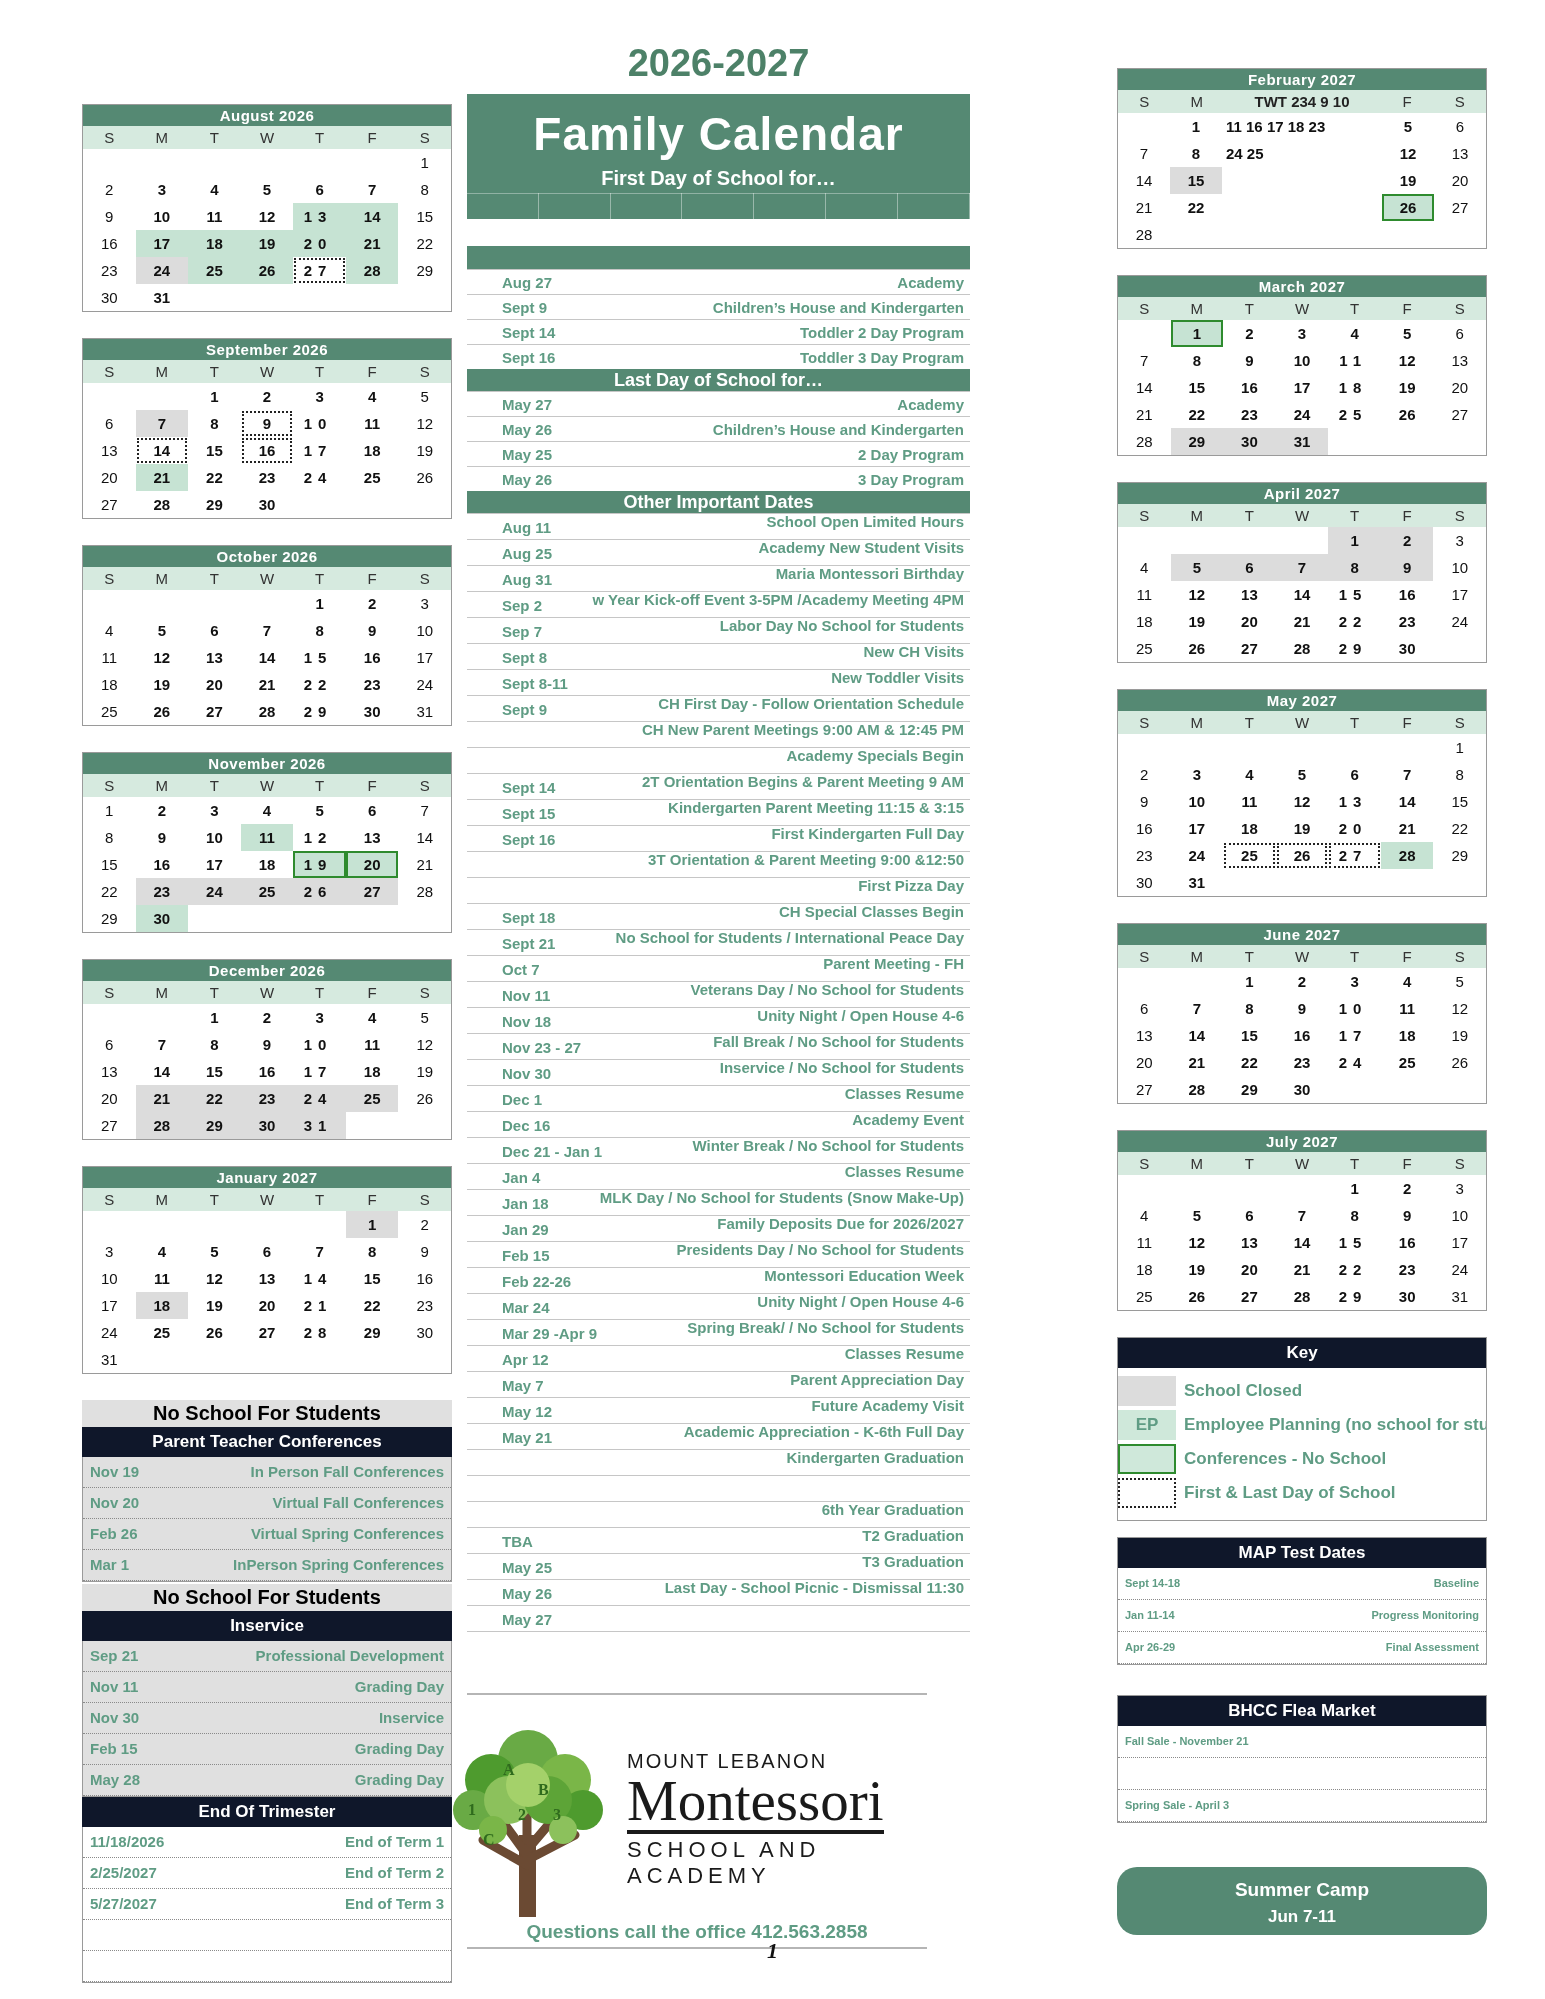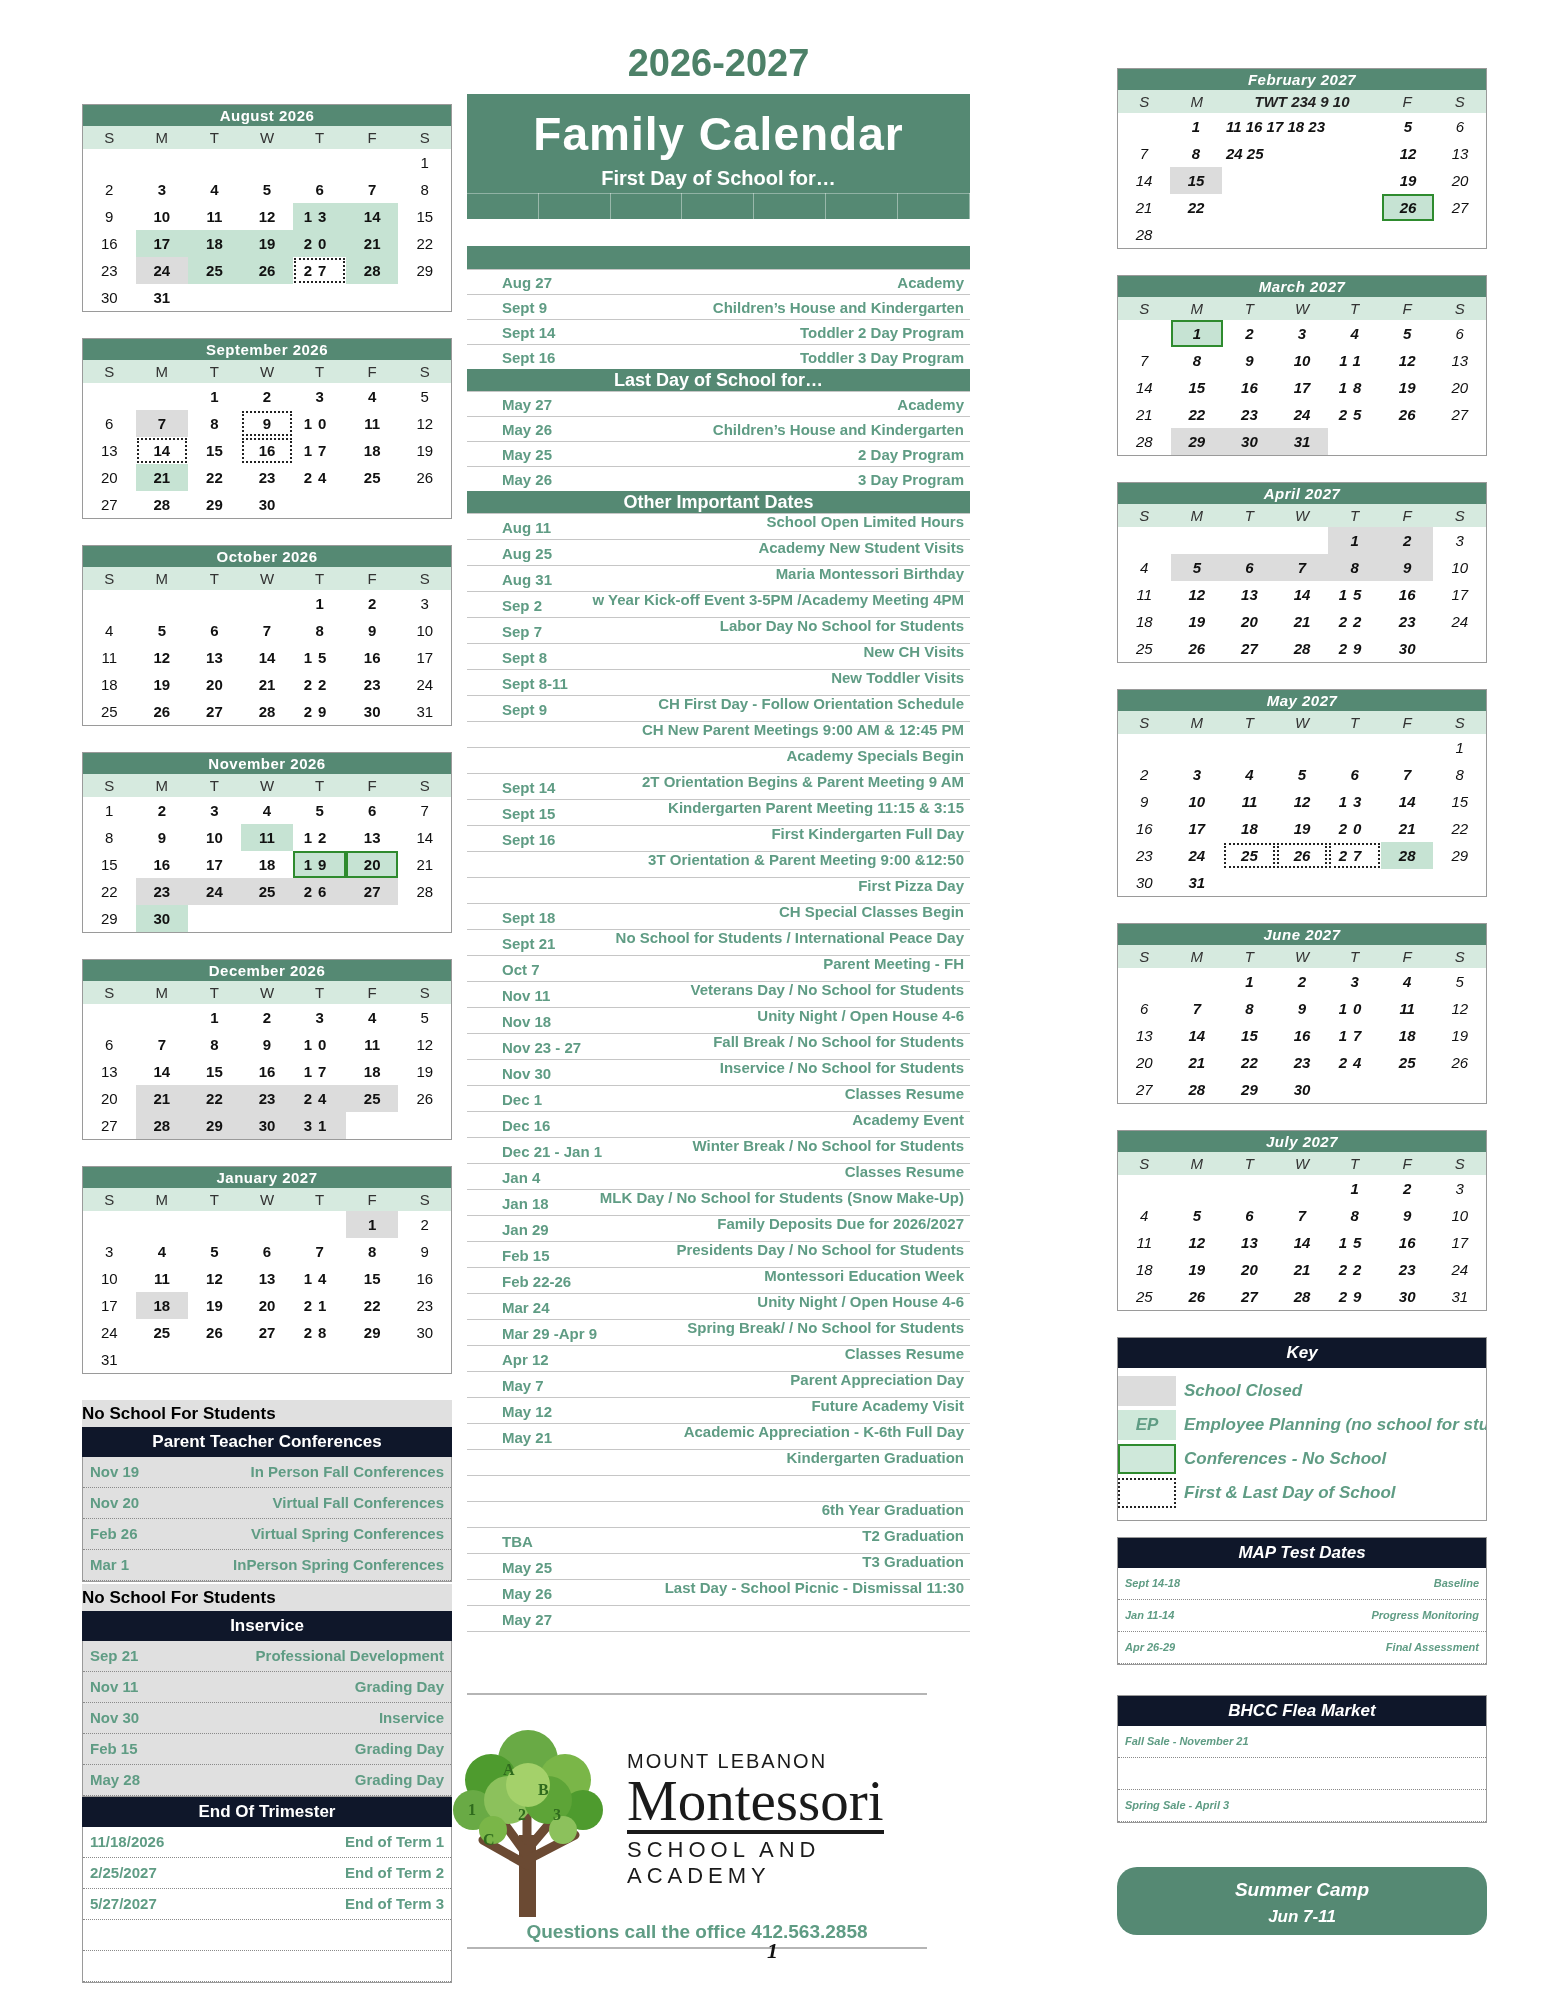--- a/index.html
+++ b/index.html
@@ -5,21 +5,21 @@
   html,body{margin:0;padding:0;}
   body{
     width:1545px;height:1999px;position:relative;background:#ffffff;
     font-family:"Liberation Sans",sans-serif;color:#111;overflow:hidden;
   }
   .col{position:absolute;top:4px;}
   #left-col{left:46px;width:370px;padding-left:36px;}
   #mid-col{left:467px;width:503px;}
   #right-col{left:1117px;width:370px;}
   #left-col{padding-top:100px;}
-  #right-col{padding-top:64px;font-style:italic;}
+  #right-col{padding-top:64px;}
 
   
   .month{border:1px solid #9a9a9a;margin-bottom:26px;background:#fff;}
   .m-title{background:#558973;color:#fff;font-weight:bold;text-align:center;
            font-size:15px;height:21px;line-height:21px;letter-spacing:.5px;}
   .m-wd{display:flex;background:#d6eadf;height:23px;}
   .m-wd span{flex:1;text-align:center;font-size:15px;line-height:23px;color:#333;overflow:hidden;white-space:nowrap;}
   .m-wd span.wide{flex:3;font-weight:bold;color:#222;}
   .m-week{display:flex;height:27px;}
   .m-cell{flex:1;text-align:center;font-size:15px;line-height:27px;white-space:nowrap;overflow:visible;}
@@ -27,22 +27,22 @@
   .m-cell.b{font-weight:bold;}
   .m-cell.sp{letter-spacing:6px;text-indent:-3px;}
   .m-cell.green{background:#c6e3d3;}
   .m-cell.gray{background:#dcdcdc;}
   .m-cell.dotted{background:#fff;outline:2px dotted #222;outline-offset:-3px;}
   .m-cell.box{background:#c6e3d3;outline:2px solid #2e8b2e;outline-offset:-2px;}
 
   
   .band{background:#0f172a;color:#fff;font-weight:bold;text-align:center;
         font-size:17px;height:30px;line-height:30px;}
-  .grayband{background:#e0e0e0;color:#000;font-weight:bold;
-        font-size:17px;height:27px;line-height:27px;margin-top:2px;}
+  .grayband{background:#e0e0e0;color:#000;font-weight:bold;text-align:center;
+        font-size:20px;height:27px;line-height:27px;margin-top:2px;}
 
   
   .lbox{border:1px solid #9a9a9a;border-top:none;}
   .lrow{display:flex;justify-content:space-between;background:#e0e0e0;height:30px;
         line-height:30px;border-bottom:1px dotted #8a8a8a;padding:0 7px;
         color:#5f9c84;font-weight:bold;font-size:15px;white-space:nowrap;}
   .lrow.white{background:#fff;}
 
   
   #mid-title{margin-top:38px;text-align:center;color:#4d8168;font-weight:bold;font-size:38px;height:46px;}

